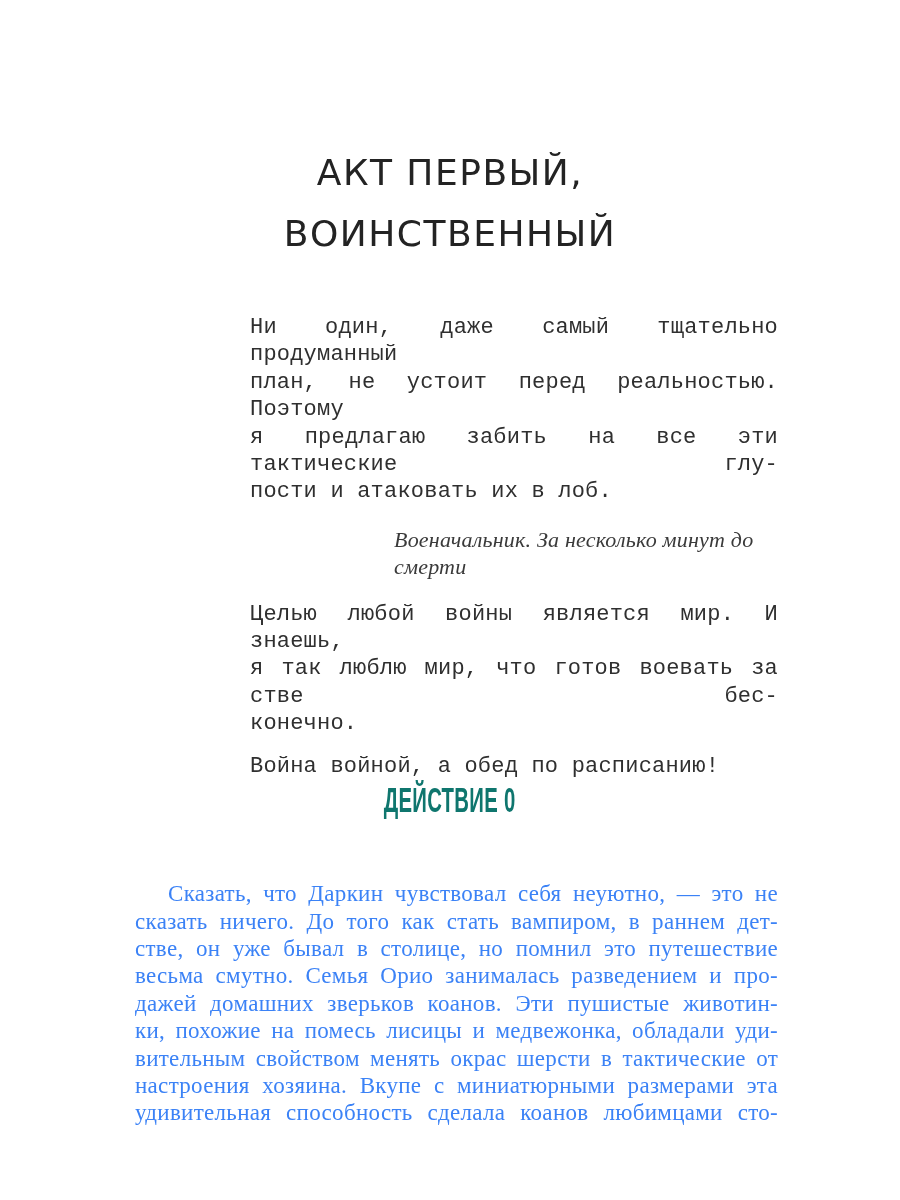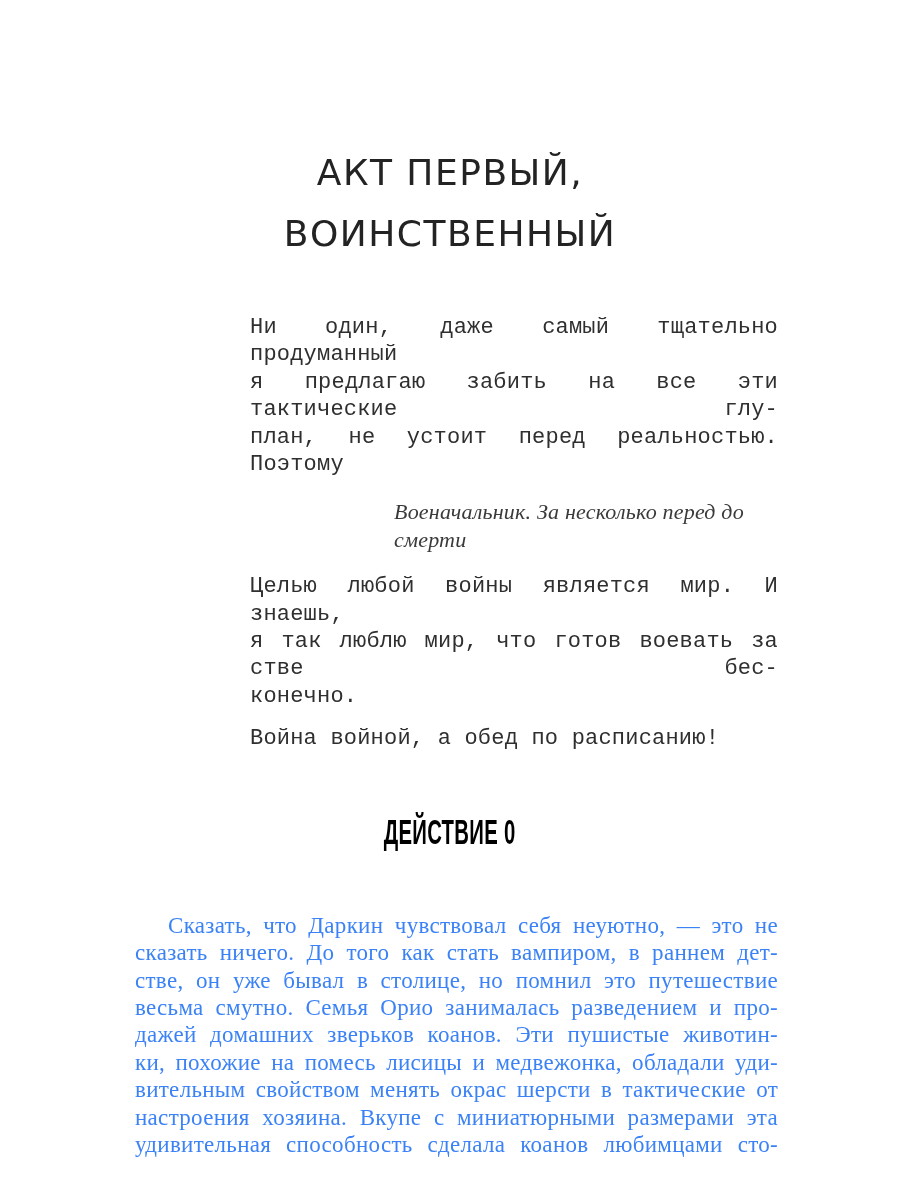--- a/index.html
+++ b/index.html
@@ -43,26 +43,25 @@
     margin-top: 20px;
     color: #3a3a3a;
   }
   .attribution.indented { padding-left: 144px; }
   .attribution.right { text-align: right; }
   .mt15 { margin-top: 15px; }
   .mt20 { margin-top: 20px; }
   .mt27 { margin-top: 27px; }
   
   .scene-heading {
-    margin-top: 59px;
     text-align: center;
     font-family: "Liberation Sans", sans-serif;
     font-size: 35px;
     font-weight: 700;
-    color: #000000;
+    color: #0f766e;
     letter-spacing: 0.5px;
   }
   .scene-heading .condense {
     display: inline-block;
     transform: scaleX(0.58);
     transform-origin: center;
     white-space: nowrap;
   }
   
   .body-text {
@@ -83,25 +82,26 @@
 
   <div class="act-title">
     <div>АКТ ПЕРВЫЙ,</div>
     <div>ВОИНСТВЕННЫЙ</div>
   </div>
 
   <div class="epigraph-section">
 
     <div class="epigraph-block">
       <div class="eline">Ни один, даже самый тщательно продуманный</div>
+      <div class="eline">план, не устоит перед реальностью. Поэтому</div>
       <div class="eline">я предлагаю забить на все эти тактические глу-</div>
-      <div class="eline">план, не устоит перед реальностью. Поэтому</div>
+      <div class="eline last">пости и атаковать их в лоб.</div>
     </div>
     <div class="attribution indented">
-      <div>Военачальник. За несколько перед до</div>
+      <div>Военачальник. За несколько минут до</div>
       <div>смерти</div>
     </div>
 
     <div class="epigraph-block mt20">
       <div class="eline">Целью любой войны является мир. И знаешь,</div>
       <div class="eline">я так люблю мир, что готов воевать за стве бес-</div>
       <div class="eline last">конечно.</div>
     </div>
 
     <div class="epigraph-block mt15">

